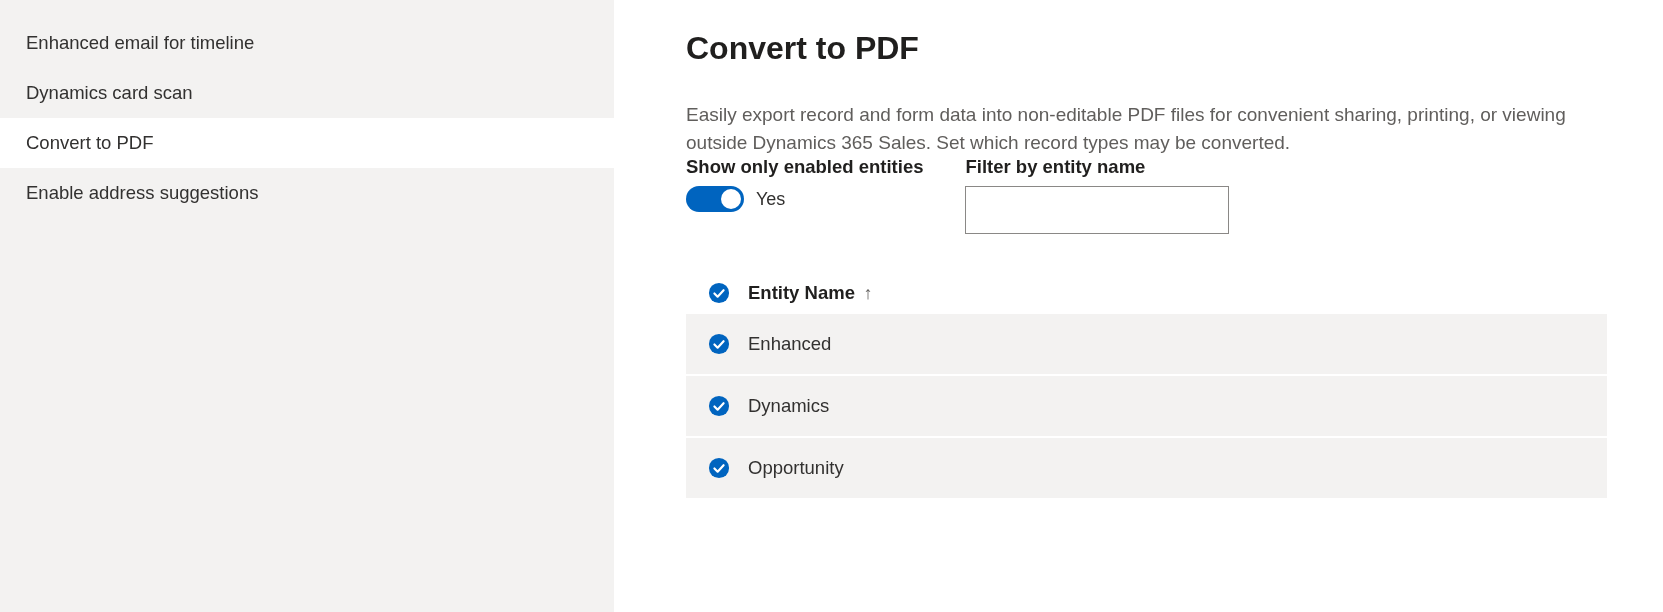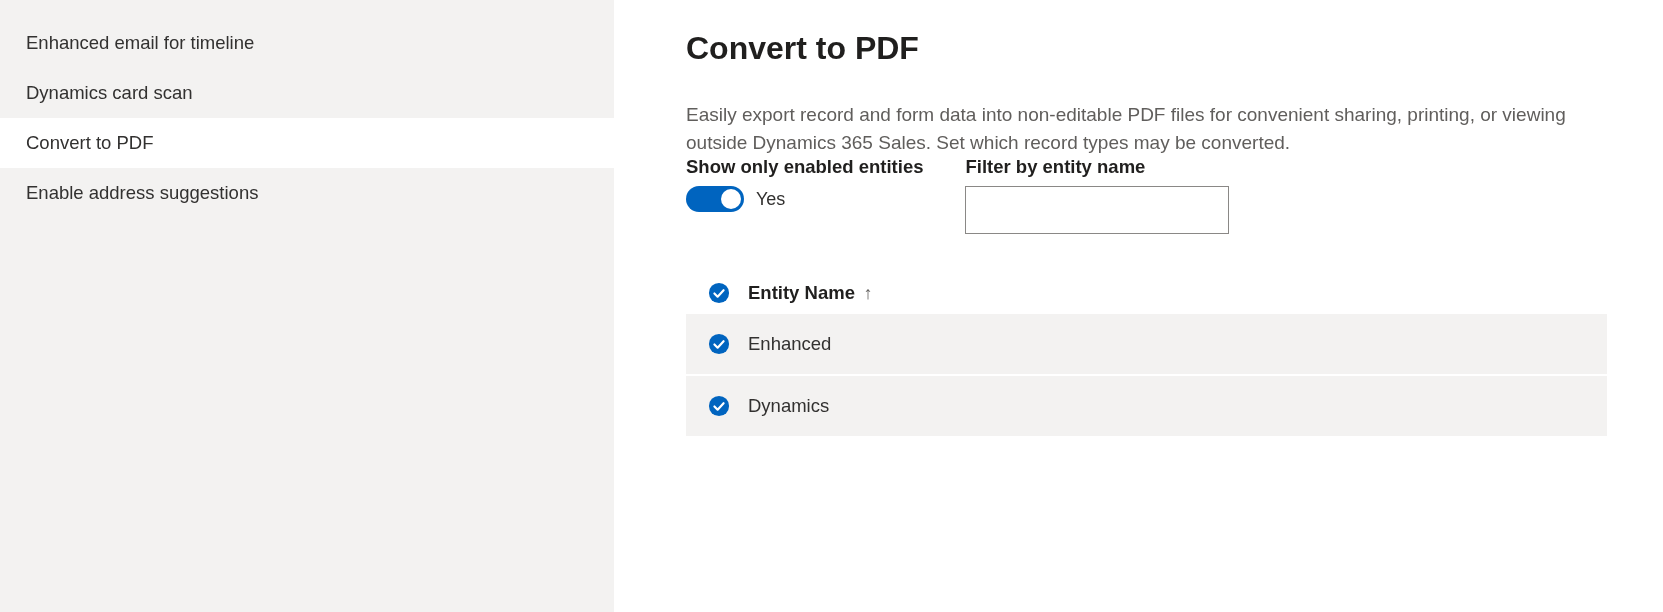--- a/index.html
+++ b/index.html
@@ -187,15 +187,22 @@
     </div>
 
     <div class="table-row">
       <svg class="check-circle" viewBox="0 0 24 24">
         <circle cx="12" cy="12" r="11" fill="#0064bf"></circle>
         <path d="M7 12.5 L10.5 16 L17 9" stroke="#ffffff" stroke-width="2.4" fill="none" stroke-linecap="round" stroke-linejoin="round"></path>
       </svg>
       <span class="cell-text">Dynamics</span>
     </div>
 
+    <div class="table-row">
+      <svg class="check-circle" viewBox="0 0 24 24">
+        <circle cx="12" cy="12" r="11" fill="#0064bf"></circle>
+        <path d="M7 12.5 L10.5 16 L17 9" stroke="#ffffff" stroke-width="2.4" fill="none" stroke-linecap="round" stroke-linejoin="round"></path>
+      </svg>
+      <span class="cell-text">Opportunity</span>
+    </div>
 
   </div>
 </div>
 
 </body></html>

